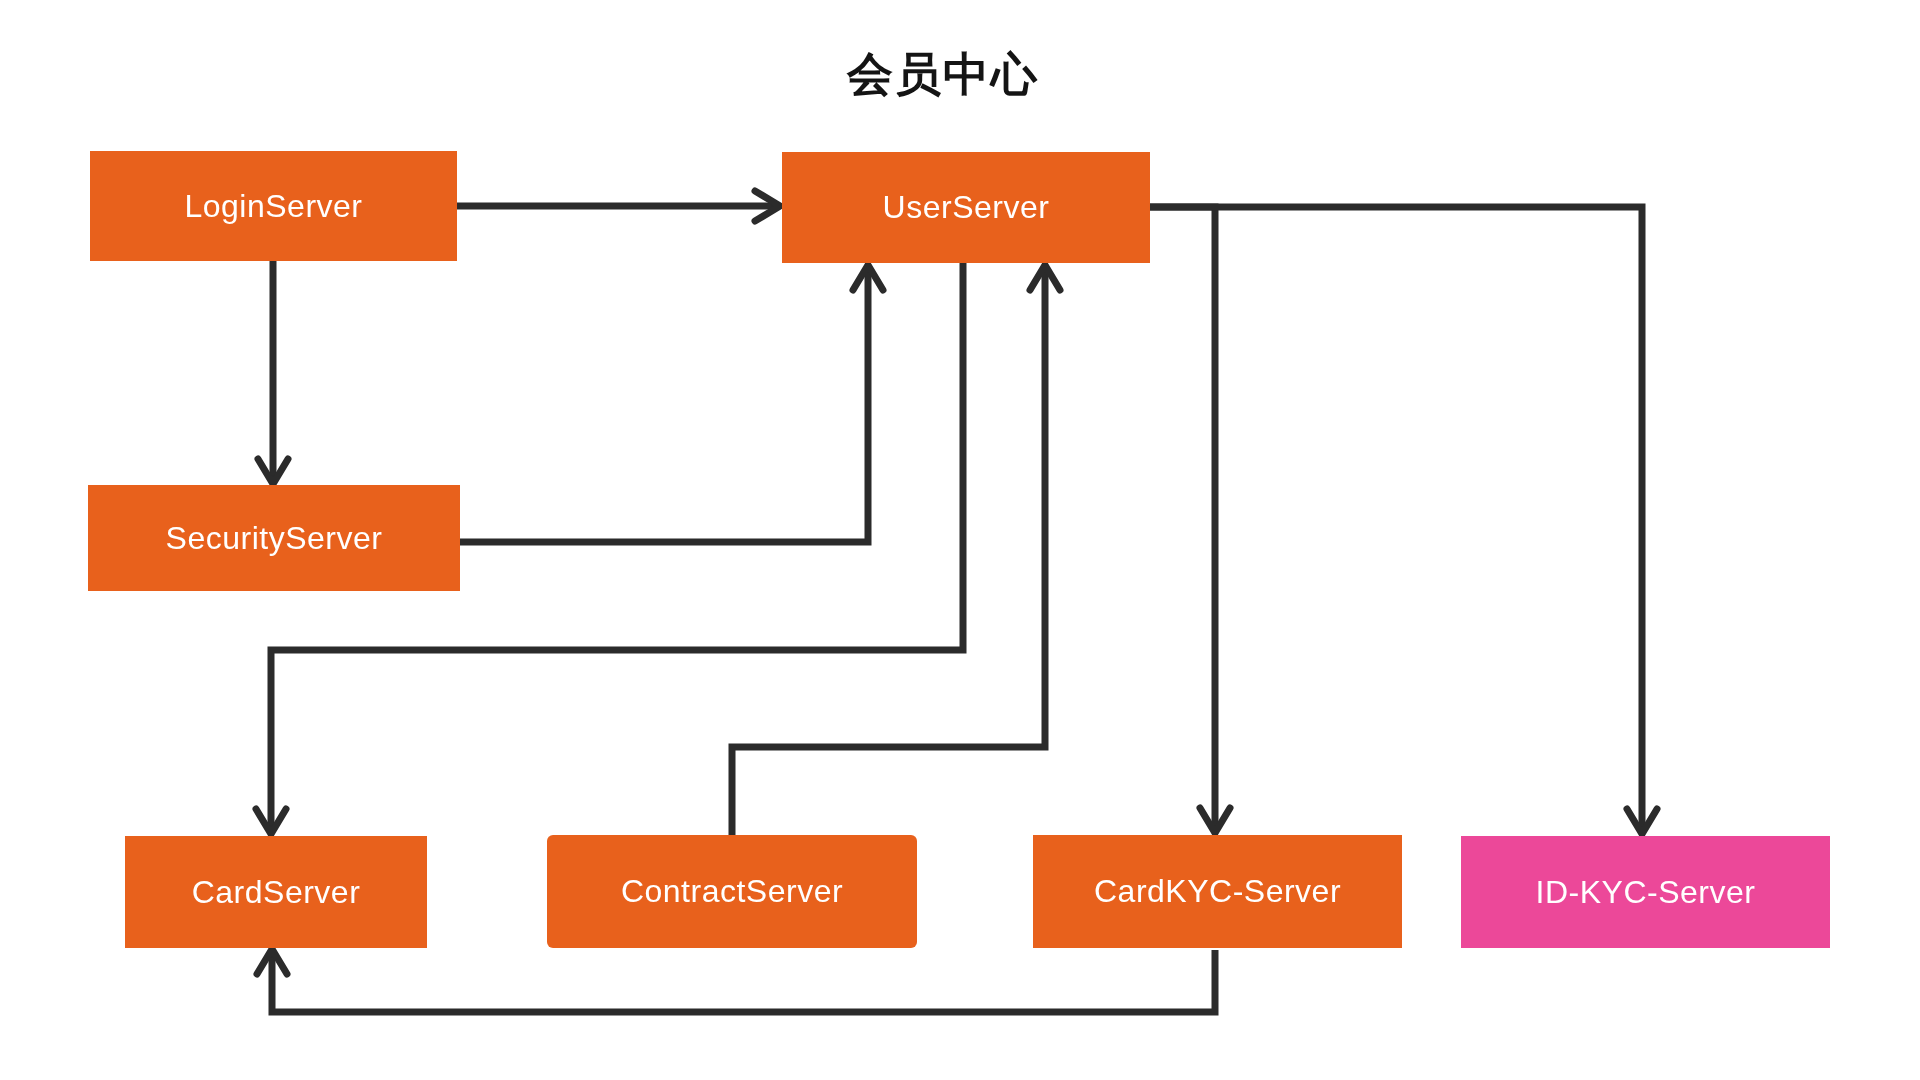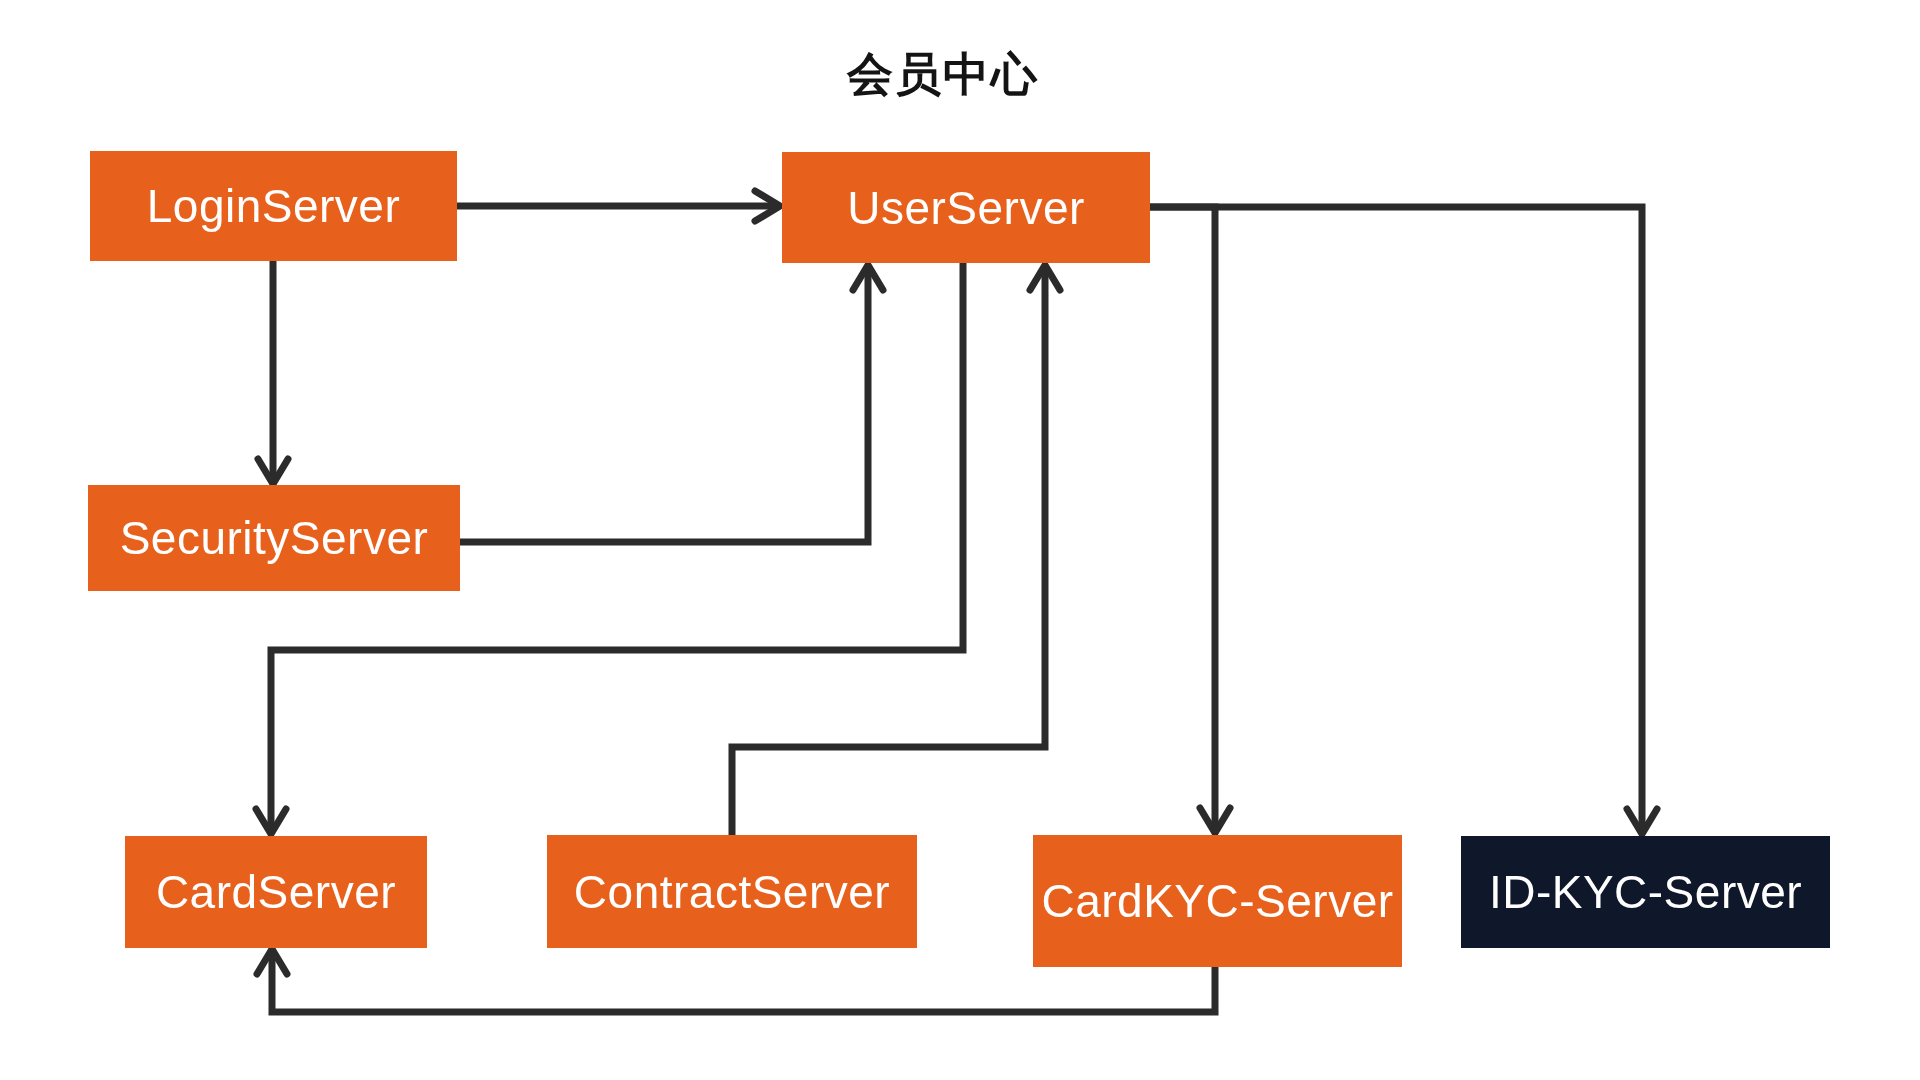--- a/index.html
+++ b/index.html
@@ -24,21 +24,21 @@
     position: absolute;
     left: 0; top: 0;
     width: 1920px;
     height: 1080px;
   }
   .node {
     position: absolute;
     display: flex;
     align-items: center;
     justify-content: center;
-    font-size: 46px;
+    font-size: 32px;
     font-weight: 400;
     letter-spacing: 0.5px;
     white-space: nowrap;
   }
 </style>
 </head>
 <body>
 
 <div class="stage" style="background: rgb(255, 255, 255);">
 
@@ -69,25 +69,25 @@
   </div>
 
   <div class="node" style="left: 88px; top: 485px; width: 372px; height: 106px; background: rgb(232, 97, 28); color: rgb(255, 255, 255);">
     <span>SecurityServer</span>
   </div>
 
   <div class="node" style="left: 85px; top: 836px; width: 302px; height: 112px; background: rgb(232, 97, 28); color: rgb(255, 255, 255); margin-left: 40px;">
     <span>CardServer</span>
   </div>
 
-  <div class="node" style="left: 547px; top: 835px; width: 370px; height: 113px; background: rgb(232, 97, 28); color: rgb(255, 255, 255);">
+  <div class="node" style="left: 547px; top: 835px; width: 370px; height: 113px; background: rgb(232, 97, 28); color: rgb(255, 255, 255); border-radius: 6px;">
     <span>ContractServer</span>
   </div>
 
-  <div class="node" style="left: 1033px; top: 835px; width: 369px; height: 132px; background: rgb(232, 97, 28); color: rgb(255, 255, 255);">
+  <div class="node" style="left: 1033px; top: 835px; width: 369px; height: 113px; background: rgb(232, 97, 28); color: rgb(255, 255, 255);">
     <span>CardKYC-Server</span>
   </div>
 
-  <div class="node" style="left: 1461px; top: 836px; width: 369px; height: 112px; background: #0f172a; color: rgb(255, 255, 255);">
+  <div class="node" style="left: 1461px; top: 836px; width: 369px; height: 112px; background: #ec4899; color: rgb(255, 255, 255);">
     <span>ID-KYC-Server</span>
   </div>
 
 </div>
 
 </body></html>

